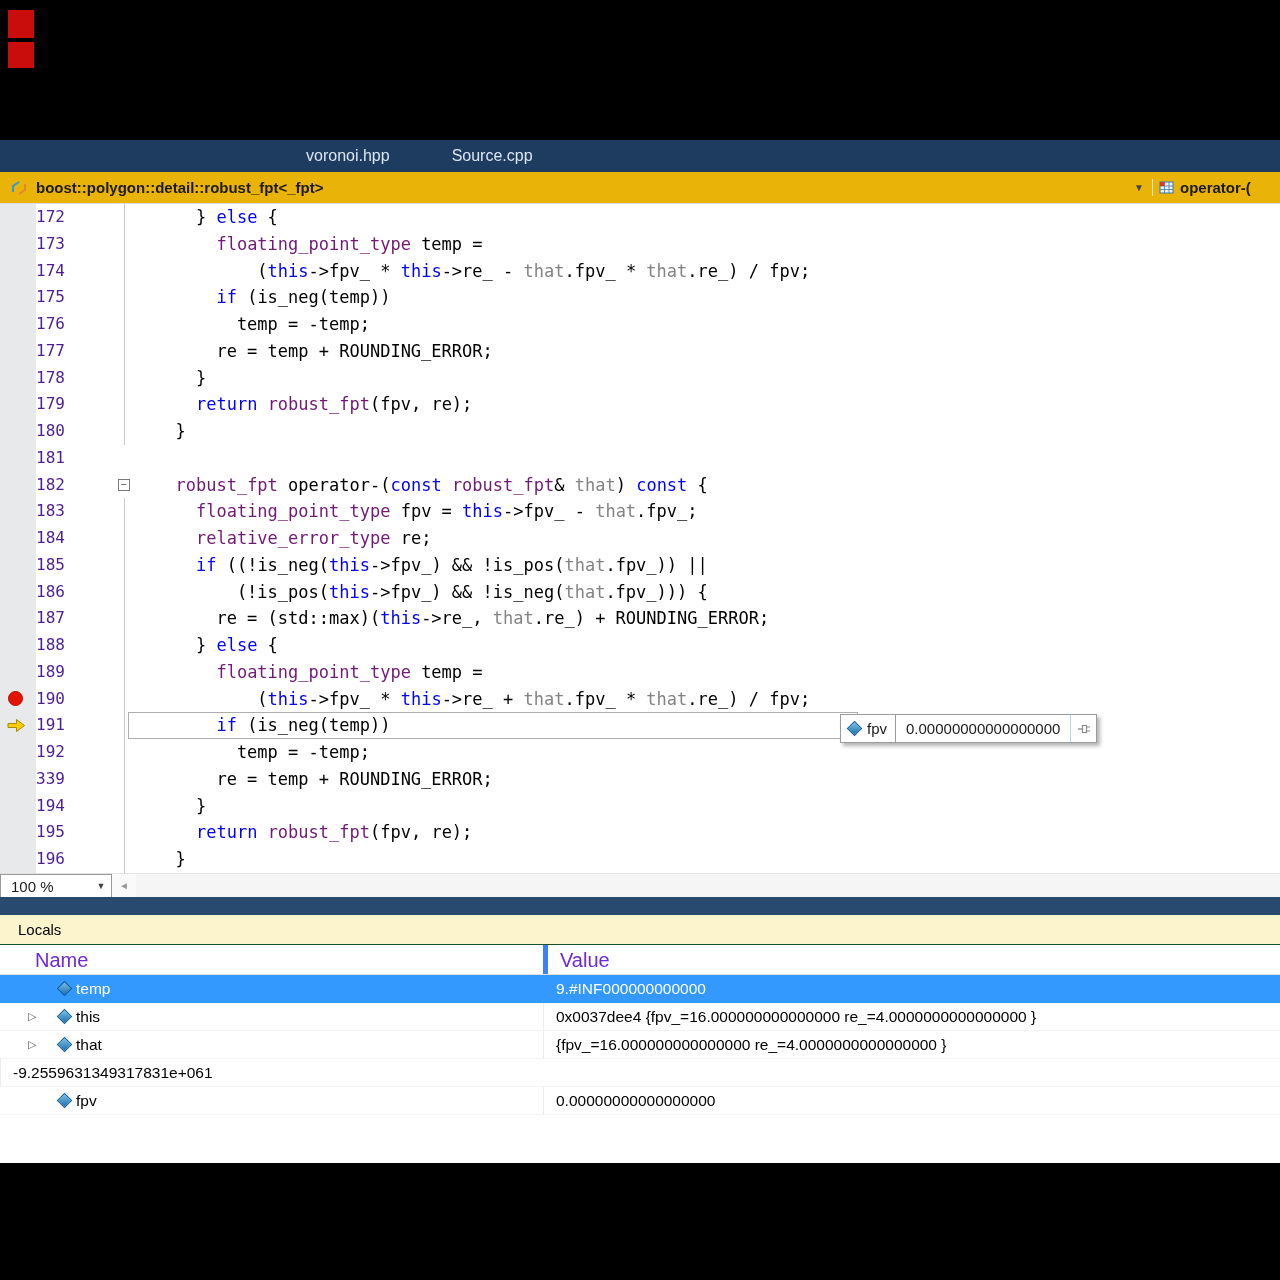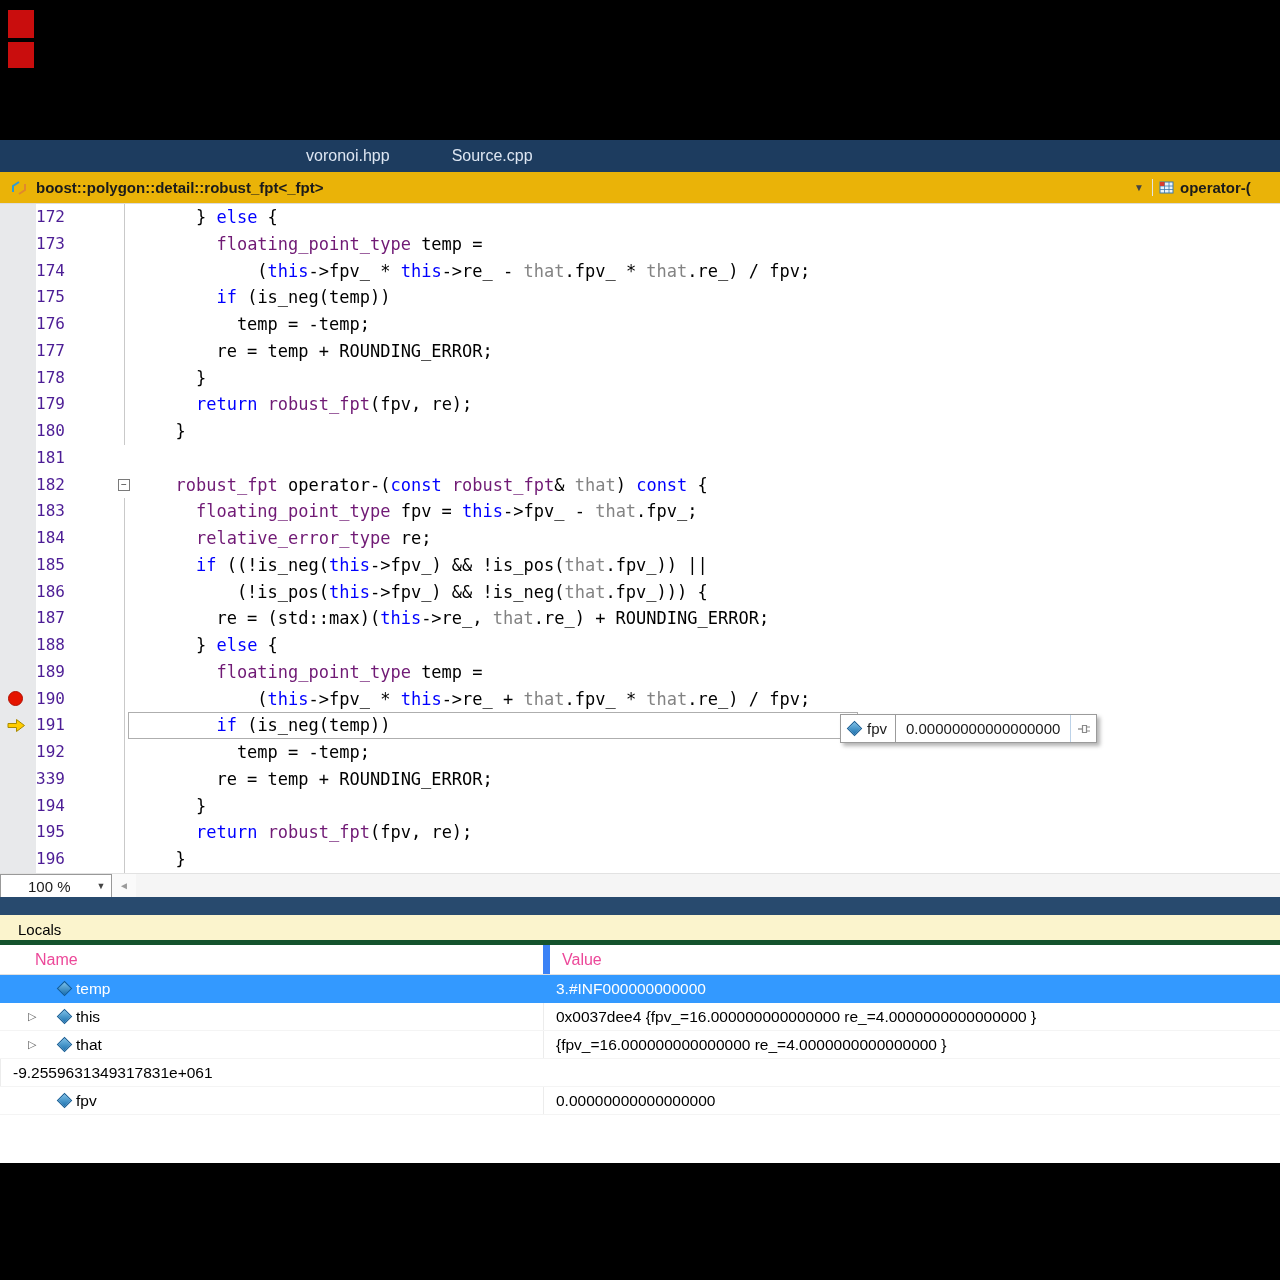--- a/index.html
+++ b/index.html
@@ -49,33 +49,33 @@
   .datatip .nm { padding-right:8px; }
   .datatip .div { width:1px; height:100%; background:#9b9b9b; }
   .datatip .val { padding:0 10px; white-space:nowrap; }
   .datatip .pinbox { width:26px; height:100%; border-left:1px solid #bcd2e8; display:flex; align-items:center; justify-content:center; }
 
   .diamond { display:inline-block; width:11px; height:11px; background:linear-gradient(135deg,#7cc1e8,#1a6fae); border:1px solid #145c94; transform:rotate(45deg); }
 
   
   .ebottom { position:absolute; left:0; top:873px; width:1280px; height:24px; background:#fafafa; border-top:1px solid #e2e2e2; display:flex; }
   .zoom { width:112px; height:24px; background:#fff; border:1px solid #999; display:flex; align-items:center; }
-  .zoom .ztxt { flex:1; padding-left:27px; font-size:15px; color:#1b1b1b; }
+  .zoom .ztxt { flex:1; padding-left:10px; font-size:15px; color:#1b1b1b; }
   .zoom .zarw { width:20px; text-align:center; font-size:9px; color:#444; }
   .harrow { width:24px; text-align:center; line-height:24px; font-size:10px; color:#9a9a9a; }
   .htrack { flex:1; background:#f5f5f5; }
 
   .splitter { position:absolute; left:0; top:897px; width:1280px; height:18px; background:#284a6e; }
 
   
   .locals { position:absolute; left:0; top:915px; width:1280px; height:248px; background:#ffffff; }
-  .ltitle { height:30px; background:#fbf4cd; border-bottom:5px solid #14532d; line-height:30px; padding-left:18px; font-size:15px; color:#000; }
-  .lheader { height:30px; display:flex; border-bottom:1px solid #e0e0e0; font-size:16px; color:#ec4899; }
+  .ltitle { height:30px; background:#fbf4cd; border-bottom:1px solid #14532d; line-height:30px; padding-left:18px; font-size:15px; color:#000; }
+  .lheader { height:30px; display:flex; border-bottom:1px solid #e0e0e0; font-size:20px; color:#6d28d9; }
   .hname { width:543px; line-height:30px; padding-left:35px; }
-  .hval { flex:1; line-height:30px; padding-left:12px; border-left:7px solid #3b82f6; }
+  .hval { flex:1; line-height:30px; padding-left:12px; border-left:5px solid #3b82f6; }
   .lrow { display:flex; height:28px; border-bottom:1px solid #f4f4f4; font-size:15.5px; color:#000; }
   .lrow .lname { width:543px; display:flex; align-items:center; padding-left:28px; }
   .lrow .lval { flex:1; line-height:27px; padding-left:12px; border-left:1px solid #ececec; white-space:nowrap; overflow:hidden; }
   .lrow .exp { width:24px; font-size:11px; color:#555; }
   .lrow .vic { width:24px; display:flex; justify-content:center; align-items:center; }
   .lrow .nm { margin-left:0; }
   .lrow.sel { background:#3399ff; color:#fff; border-bottom-color:#3399ff; }
   .lrow.sel .lval { border-left-color:transparent; }
 </style>
 </head>
@@ -322,21 +322,21 @@
     </div>
     <div id="locals-rows">
         <div class="lrow sel">
           <div class="lname">
             <span class="exp"></span>
             <span class="vic">
               <span class="diamond"></span>
             </span>
             <span class="nm">temp</span>
           </div>
-          <div class="lval">3.#INF000000000000</div>
+          <div class="lval">9.#INF000000000000</div>
         </div>
         <div class="lrow">
           <div class="lname">
             <span class="exp">▷</span>
             <span class="vic">
               <span class="diamond"></span>
             </span>
             <span class="nm">this</span>
           </div>
           <div class="lval">0x0037dee4 {fpv_=16.000000000000000 re_=4.0000000000000000 }</div>

